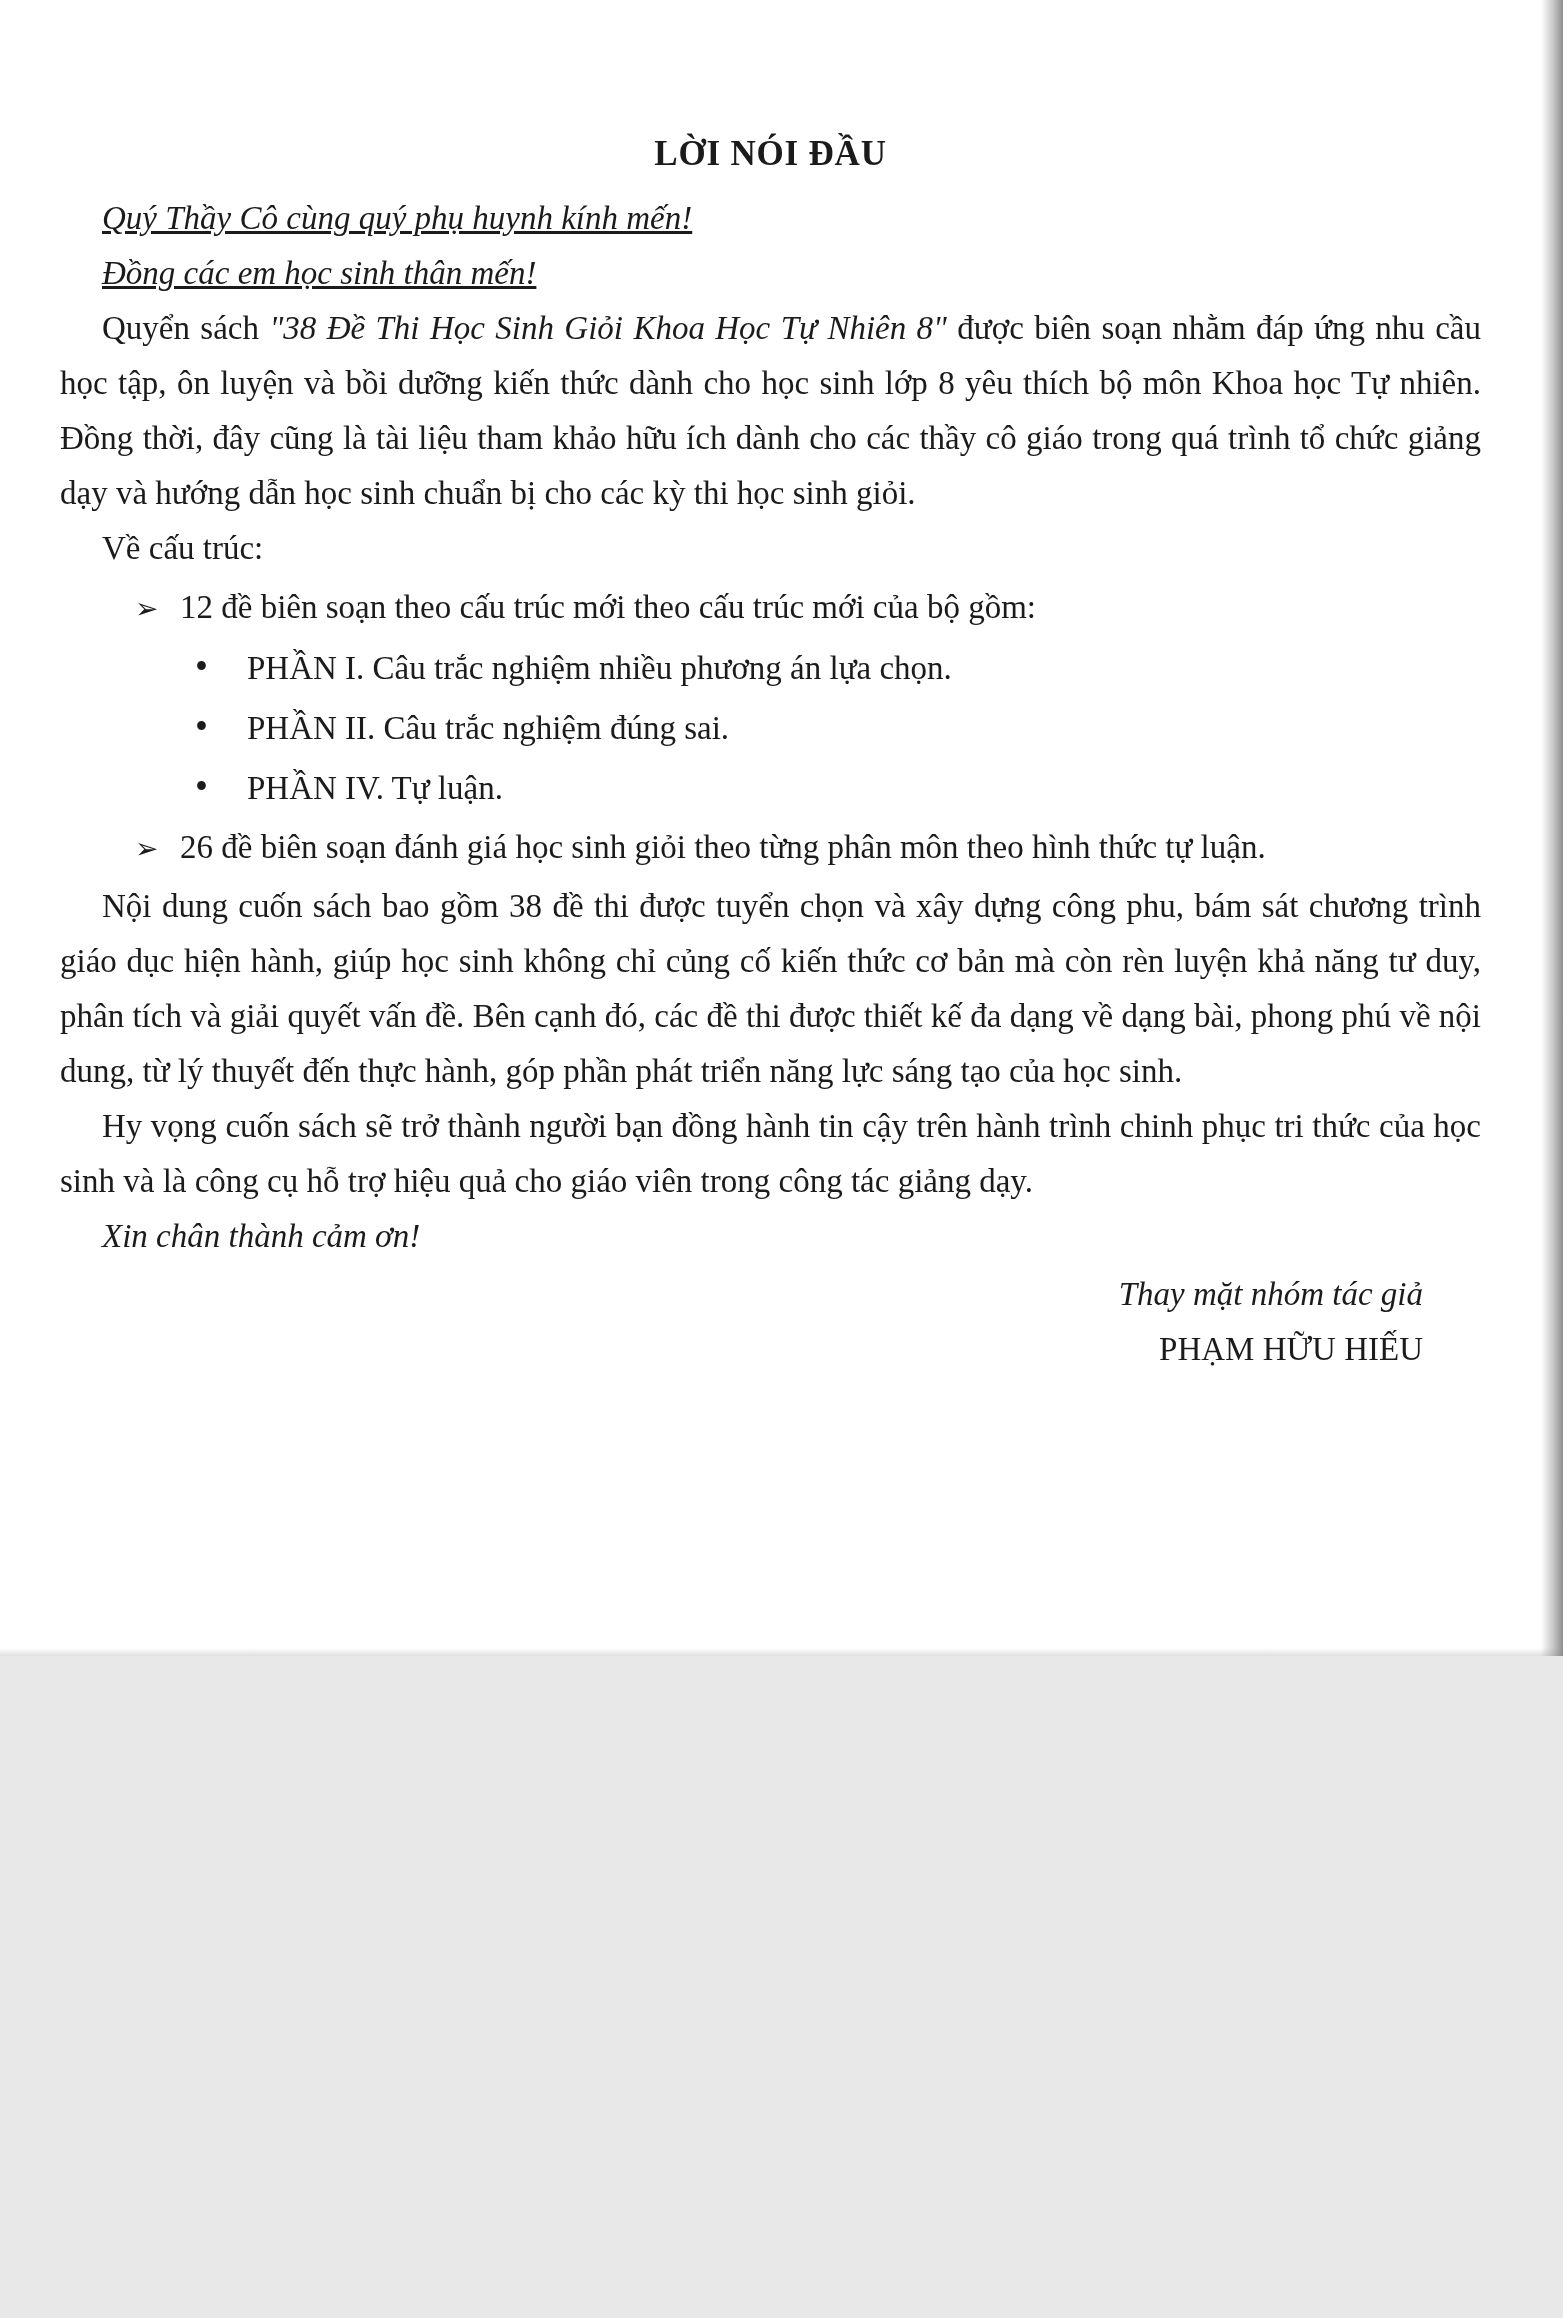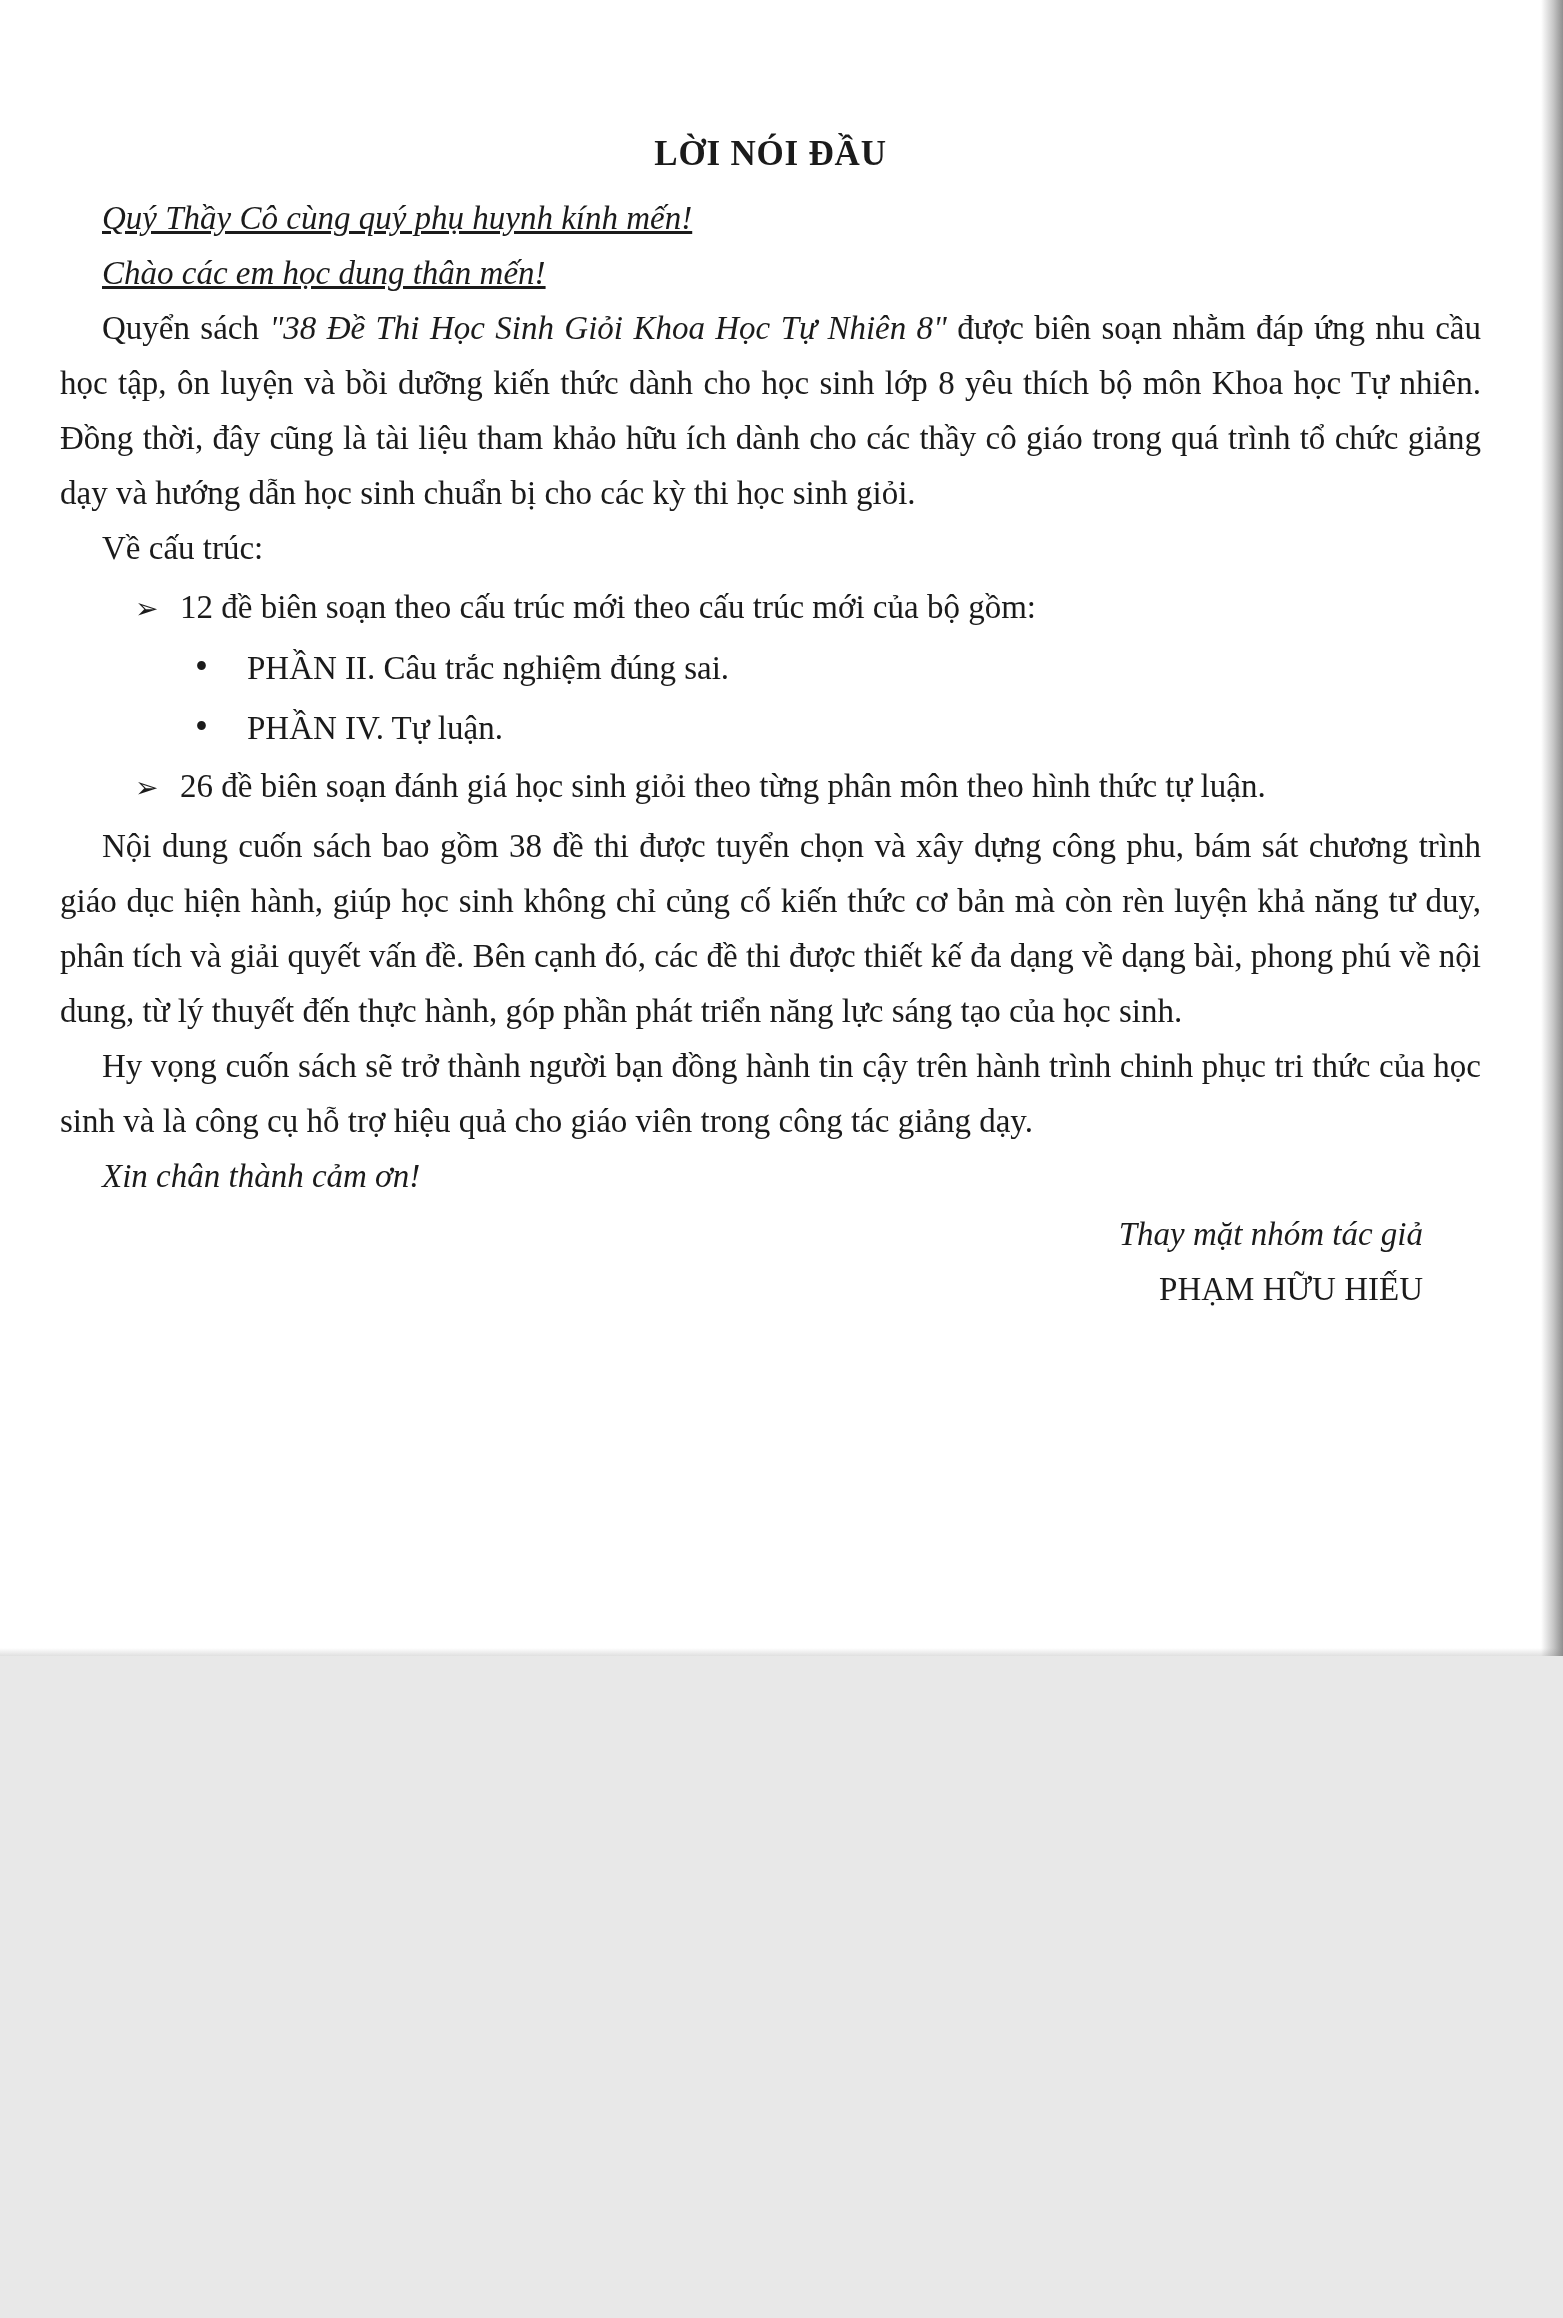--- a/index.html
+++ b/index.html
@@ -108,28 +108,29 @@
 </style>
 </head>
 <body>
 
 <div class="page">
   <div class="content">
 
     <h1 class="title">LỜI NÓI ĐẦU</h1>
 
     <p class="greeting">Quý Thầy Cô cùng quý phụ huynh kính mến!</p>
-    <p class="greeting">Chào các em học dung thân mến!</p>
+    <p class="greeting">Đồng các em học sinh thân mến!</p>
 
     <p class="para indent"><span>Quyển sách </span><em class="book-title">"38 Đề Thi Học Sinh Giỏi Khoa Học Tự Nhiên 8"</em><span> được biên soạn nhằm đáp ứng nhu cầu học tập, ôn luyện và bồi dưỡng kiến thức dành cho học sinh lớp 8 yêu thích bộ môn Khoa học Tự nhiên. Đồng thời, đây cũng là tài liệu tham khảo hữu ích dành cho các thầy cô giáo trong quá trình tổ chức giảng dạy và hướng dẫn học sinh chuẩn bị cho các kỳ thi học sinh giỏi.</span></p>
 
     <p class="para indent">Về cấu trúc:</p>
 
     <div class="arrow-item"><span class="arrow-marker">➢</span><span>12 đề biên soạn theo cấu trúc mới theo cấu trúc mới của bộ gồm:</span></div>
 
+    <div class="dot-item"><span class="dot-marker">•</span><span>PHẦN I. Câu trắc nghiệm nhiều phương án lựa chọn.</span></div>
 
     <div class="dot-item"><span class="dot-marker">•</span><span>PHẦN II. Câu trắc nghiệm đúng sai.</span></div>
 
 
     <div class="dot-item"><span class="dot-marker">•</span><span>PHẦN IV. Tự luận.</span></div>
 
     <div class="arrow-item"><span class="arrow-marker">➢</span><span>26 đề biên soạn đánh giá học sinh giỏi theo từng phân môn theo hình thức tự luận.</span></div>
 
     <p class="para indent">Nội dung cuốn sách bao gồm 38 đề thi được tuyển chọn và xây dựng công phu, bám sát chương trình giáo dục hiện hành, giúp học sinh không chỉ củng cố kiến thức cơ bản mà còn rèn luyện khả năng tư duy, phân tích và giải quyết vấn đề. Bên cạnh đó, các đề thi được thiết kế đa dạng về dạng bài, phong phú về nội dung, từ lý thuyết đến thực hành, góp phần phát triển năng lực sáng tạo của học sinh.</p>
 

